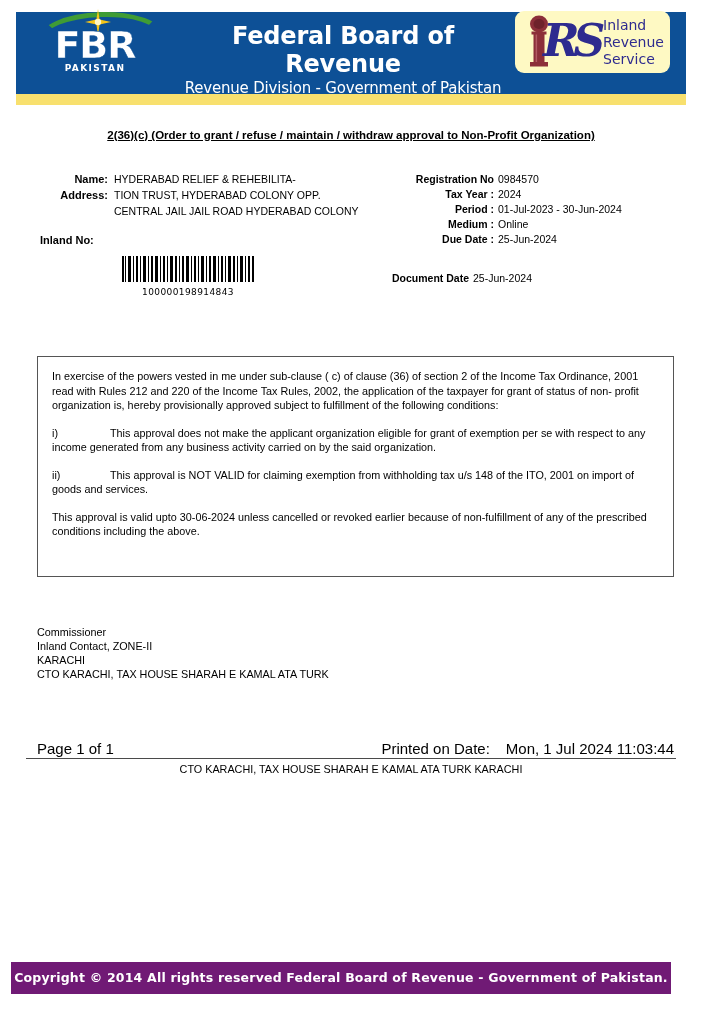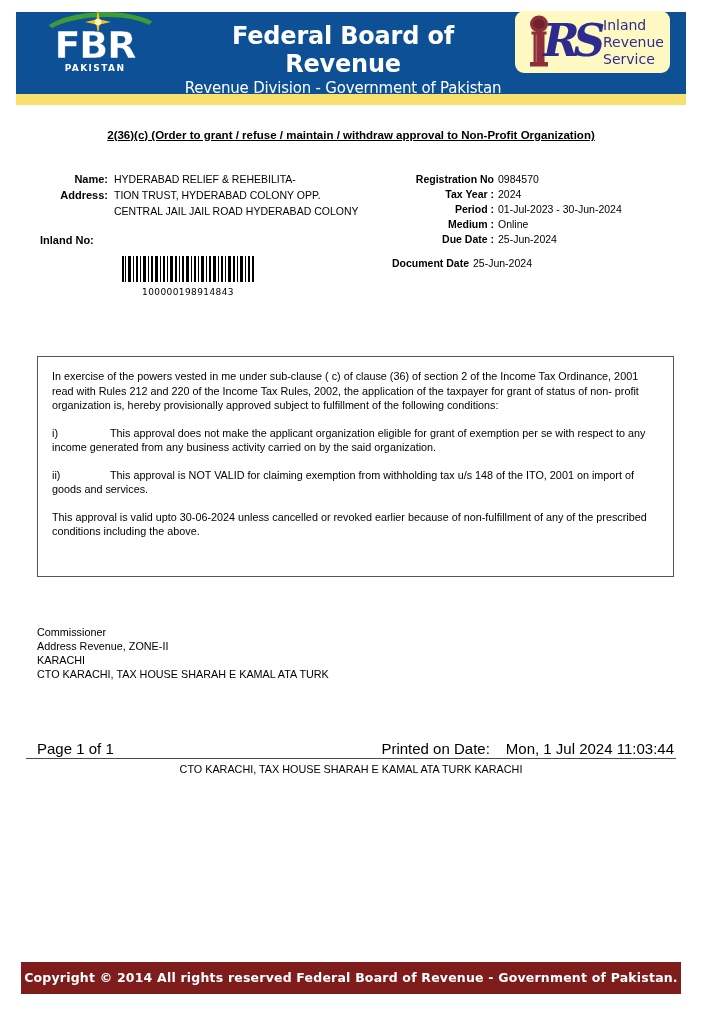--- a/index.html
+++ b/index.html
@@ -240,21 +240,21 @@
     text-align: right;
     font-weight: bold;
     font-size: 10.5px;
     padding-right: 4px;
     flex: none;
   }
   .right-value {
     font-size: 10.5px;
   }
   #doc-date-row {
-    margin-top: 12px;
+    margin-top: 27px;
     display: flex;
     align-items: center;
   }
   #doc-date-label {
     font-weight: bold;
     font-size: 10.5px;
     padding-right: 4px;
   }
   #doc-date-value {
     font-size: 10.5px;
@@ -317,25 +317,25 @@
     left: 0;
     top: 763px;
     width: 702px;
     text-align: center;
     font-size: 10.8px;
   }
 
   
   #copyright-bar {
     position: absolute;
-    left: 21px;
+    left: 11px;
     top: 962px;
     width: 660px;
     height: 32px;
-    background: #7f1d1d;
+    background: #701a75;
   }
   #copyright-text {
     position: absolute;
     left: 0;
     top: 0;
     width: 660px;
     height: 32px;
     line-height: 32px;
     text-align: center;
     color: #ffffff;
@@ -479,21 +479,21 @@
     <span class="clause-indent">i)</span><span>This approval does not make the applicant organization eligible for grant of exemption per se with respect to any income generated from any business activity carried on by the said organization.</span>
   </p>
   <p class="body-para">
     <span class="clause-indent">ii)</span><span>This approval is NOT VALID for claiming exemption from withholding tax u/s 148 of the ITO, 2001 on import of goods and services.</span>
   </p>
   <p class="body-para last">This approval is valid upto 30-06-2024 unless cancelled or revoked earlier because of non-fulfillment of any of the prescribed conditions including the above.</p>
 </div>
 
 <div id="signature-block">
   <div>Commissioner</div>
-  <div>Address Revenue, ZONE-II</div>
+  <div>Inland Contact, ZONE-II</div>
   <div>KARACHI</div>
   <div>CTO KARACHI, TAX HOUSE SHARAH E KAMAL ATA TURK</div>
 </div>
 
 <div id="footer-row">
   <div>Page 1 of 1</div>
   <div id="printed-on">
     <span>Printed on Date:</span>
     <span>Mon, 1 Jul 2024 11:03:44</span>
   </div>

